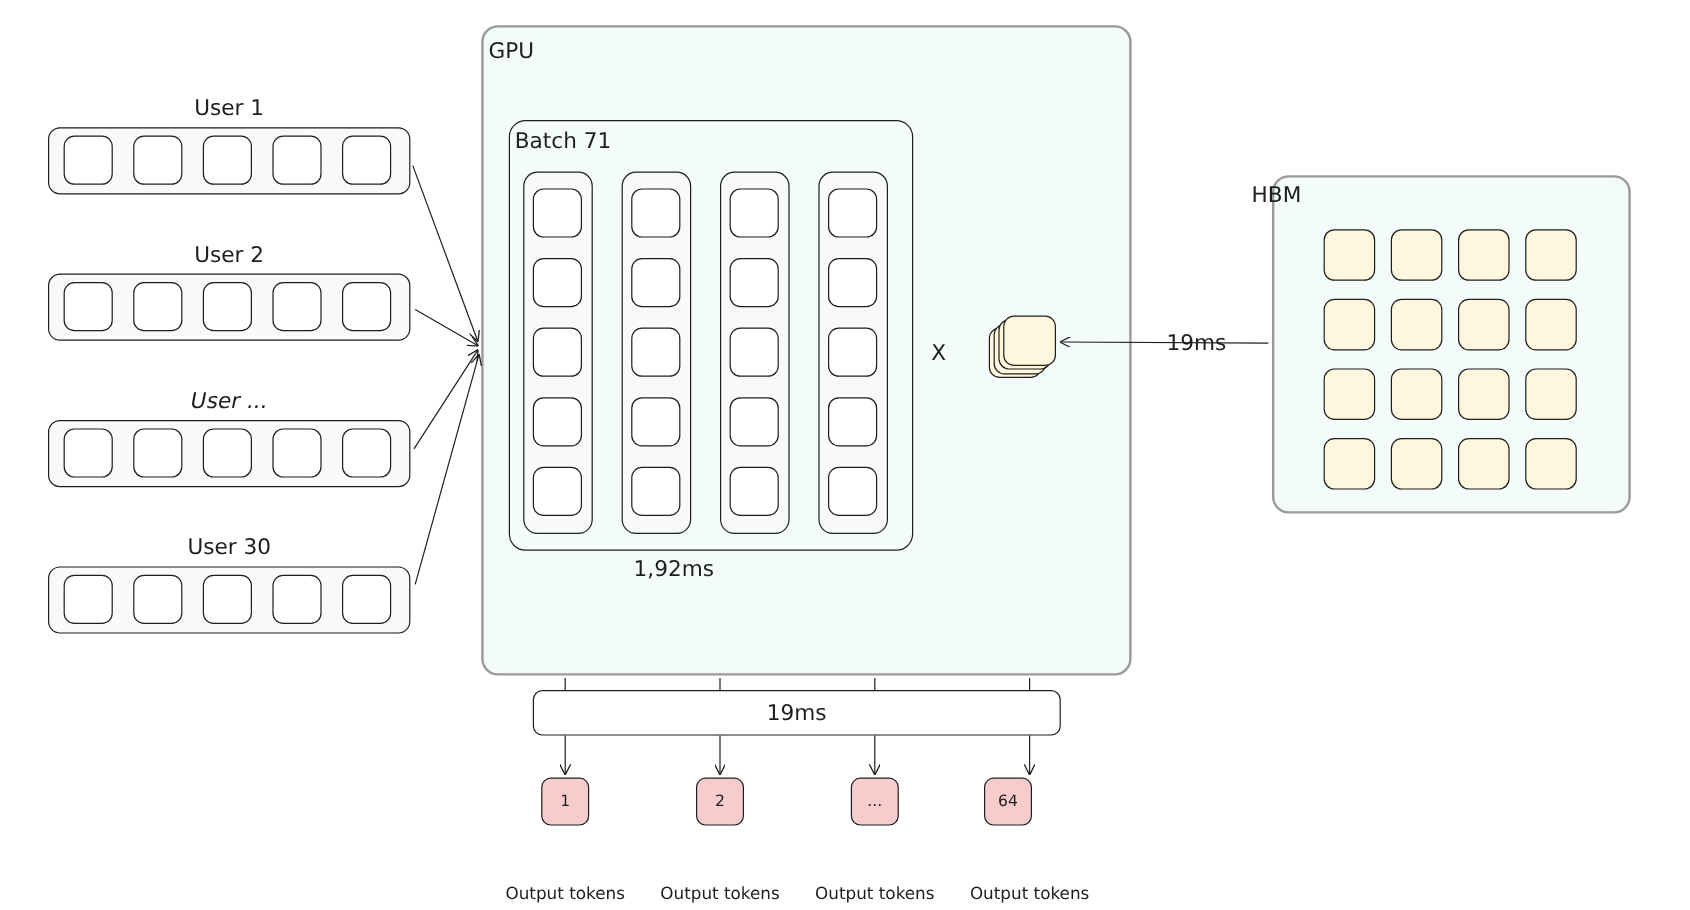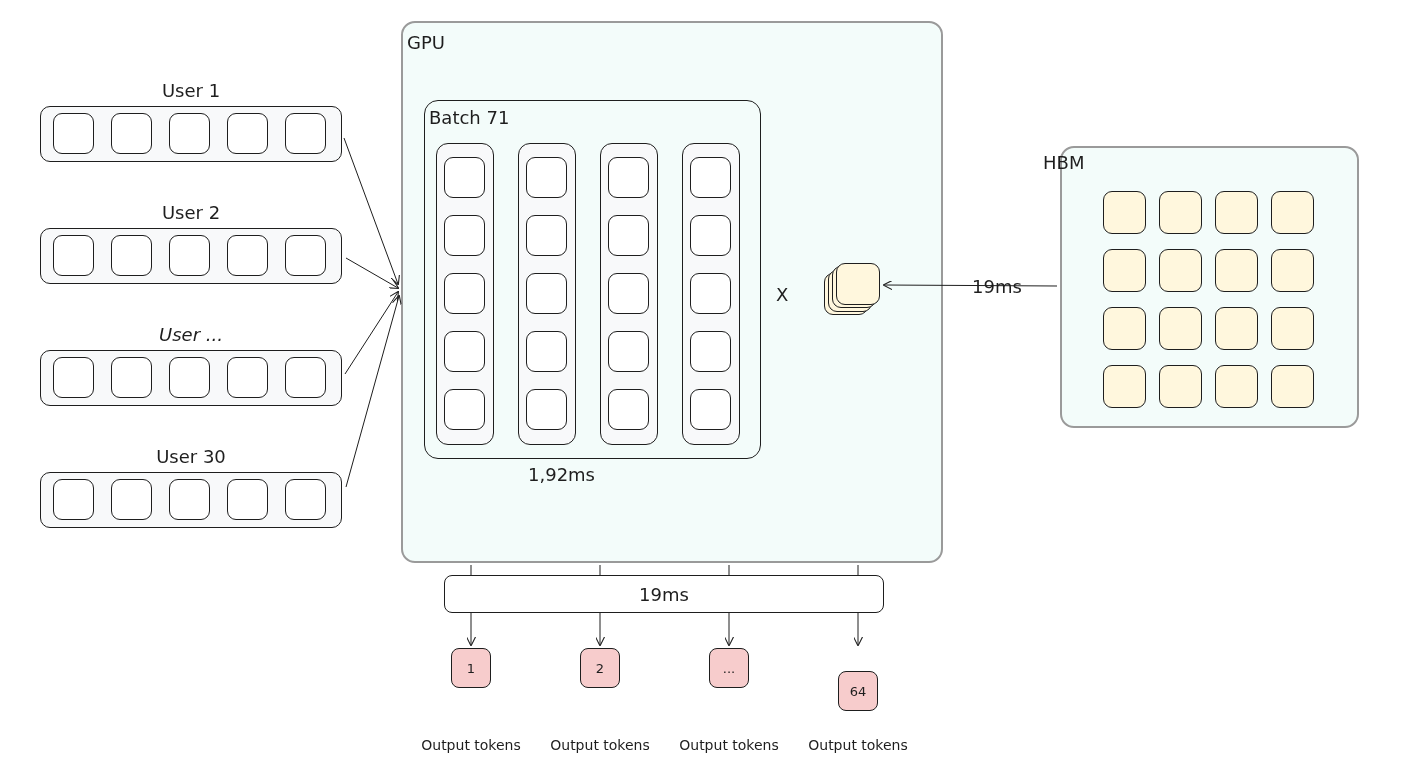--- a/index.html
+++ b/index.html
@@ -123,21 +123,21 @@
     <div class="abs weight" style="left: 1271px; top: 365px;"></div>
   </div>
 <div class="label" style="left:970px;top:276px;background:#ffffff;padding:0 2px;">19ms</div>
 
 <div class="abs timing" style="left:444px;top:575px;width:440px;height:38px;"></div>
 <div class="label" style="left:639px;top:584px;">19ms</div>
 
 <div class="abs out" style="left:451px;top:648px;">1</div>
 <div class="abs out" style="left:580px;top:648px;">2</div>
 <div class="abs out" style="left:709px;top:648px;">...</div>
-<div class="abs out" style="left:838px;top:648px;margin-top:23px;">64</div>
+<div class="abs out" style="left:820px;top:648px;">64</div>
 
 <div class="label out-label" style="left:406px;top:705px;">Output tokens</div>
 <div class="label out-label" style="left:535px;top:705px;">Output tokens</div>
 <div class="label out-label" style="left:664px;top:705px;">Output tokens</div>
 <div class="label out-label" style="left:793px;top:705px;">Output tokens</div>
 
 <svg class="overlay" width="1408" height="758">
   <defs>
     <marker id="arr" viewBox="0 0 10 10" refX="9" refY="5" markerWidth="9" markerHeight="9" orient="auto-start-reverse">
       <path d="M0,0 L10,5 L0,10" fill="none" stroke="#1e1e1e" stroke-width="1.2"></path>

